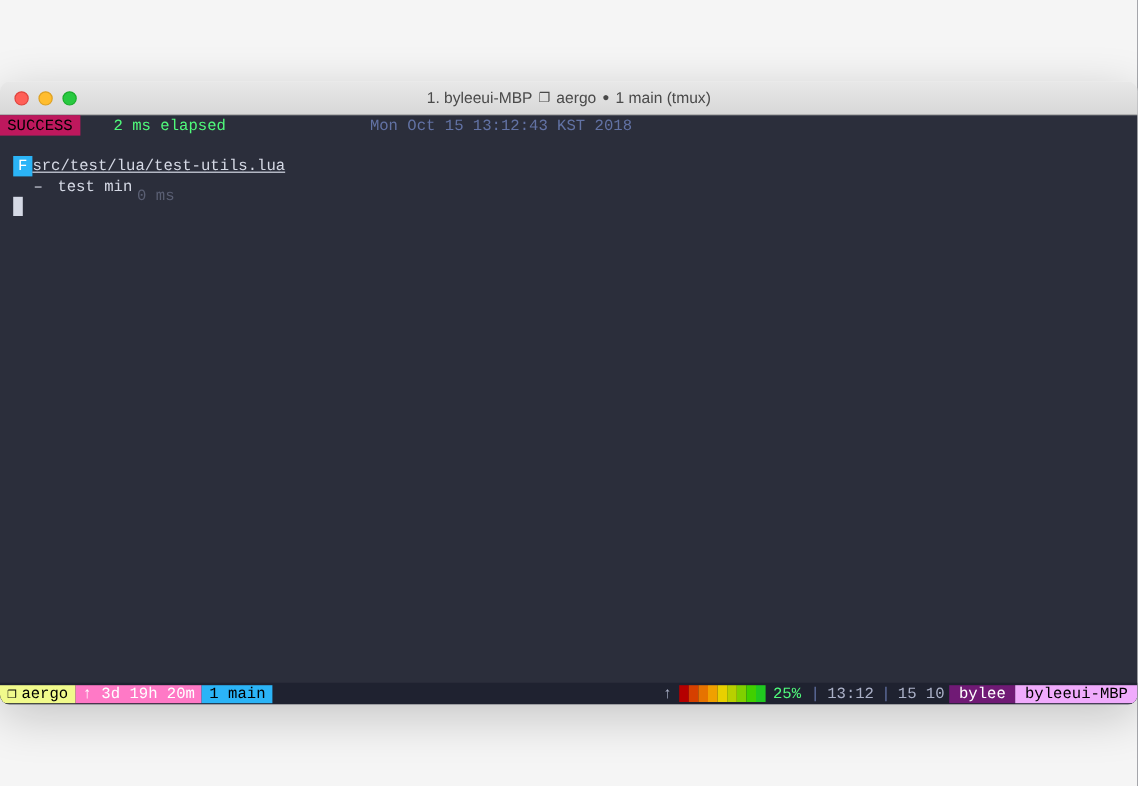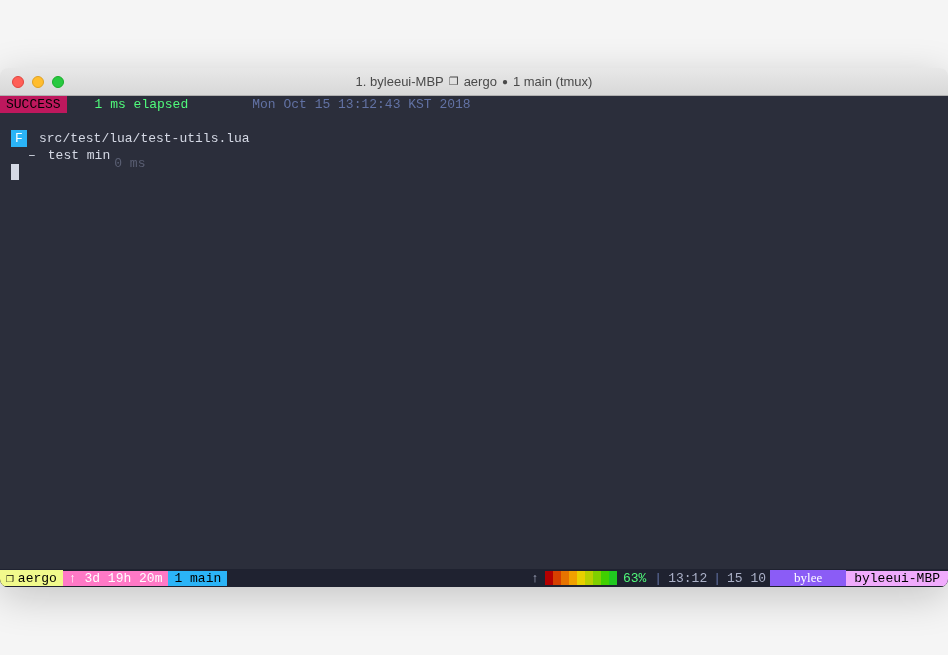--- a/index.html
+++ b/index.html
@@ -88,38 +88,39 @@
       color: #000;
       padding: 0 6px;
       font-weight: normal;
     }
     .elapsed {
       color: #50fa7b;
       margin-left: 28px;
     }
     .timestamp {
       color: #6272a4;
-      margin-left: 64px;
+      margin-left: 120px;
     }
     .file-line {
       display: flex;
       height: 17px;
       align-items: center;
       margin-top: 17px;
     }
     .file-badge {
       background: #2bb4f7;
       color: #fff;
       width: 16px;
       text-align: center;
       margin-left: 11px;
     }
     .file-path {
       color: #d5d9e5;
-      margin-left: 12px;
+      margin-left: 0;
+      text-decoration: underline;
     }
     .suite-line {
       display: flex;
       height: 17px;
       align-items: center;
       color: #d5d9e5;
     }
     .suite-prefix {
       margin-left: 28px;
     }
@@ -204,24 +205,23 @@
     }
     .clock {
       color: #aab0c7;
       padding: 0 4px;
     }
     .datehint {
       color: #aab0c7;
       padding: 0 4px;
     }
     .user-tag {
-      background: #8b5cf6;
+      background: #701a75;
       color: #fff;
-      padding: 0 24px;
-      font-family: Liberation Serif, serif;
+      padding: 0 8px;
     }
     .host-tag {
       background: #f0abfc;
       color: #000;
       padding: 0 8px;
     }
   </style>
 </head>
 <body>
 
@@ -238,21 +238,21 @@
       <span>aergo</span>
       <span class="bullet">●</span>
       <span>1 main (tmux)</span>
     </div>
   </div>
 
   <div class="terminal">
     <div class="terminal-body">
       <div class="status-line">
         <span class="success-badge">SUCCESS</span>
-        <span class="elapsed">1 ms elapsed</span>
+        <span class="elapsed">2 ms elapsed</span>
         <span class="timestamp">Mon Oct 15 13:12:43 KST 2018</span>
       </div>
       <div class="file-line">
         <span class="file-badge">F</span>
         <span class="file-path">src/test/lua/test-utils.lua</span>
       </div>
       <div class="suite-line">
         <span class="suite-dash">–</span>
         <span class="suite-test">test min</span>
         <span class="test-time">0 ms</span>
@@ -277,21 +277,21 @@
           <span class="cb" style="background:#b50000"></span>
           <span class="cb" style="background:#d64000"></span>
           <span class="cb" style="background:#e67300"></span>
           <span class="cb" style="background:#f0a000"></span>
           <span class="cb" style="background:#e8d000"></span>
           <span class="cb" style="background:#b8d000"></span>
           <span class="cb" style="background:#80d000"></span>
           <span class="cb" style="background:#40d000"></span>
           <span class="cb" style="background:#20c820"></span>
         </span>
-        <span class="battery">63%</span>
+        <span class="battery">25%</span>
         <span class="sep">|</span>
         <span class="clock">13:12</span>
         <span class="sep">|</span>
         <span class="datehint">15 10</span>
         <span class="user-tag">bylee</span>
         <span class="host-tag">byleeui-MBP</span>
       </div>
     </div>
   </div>
 </div>

